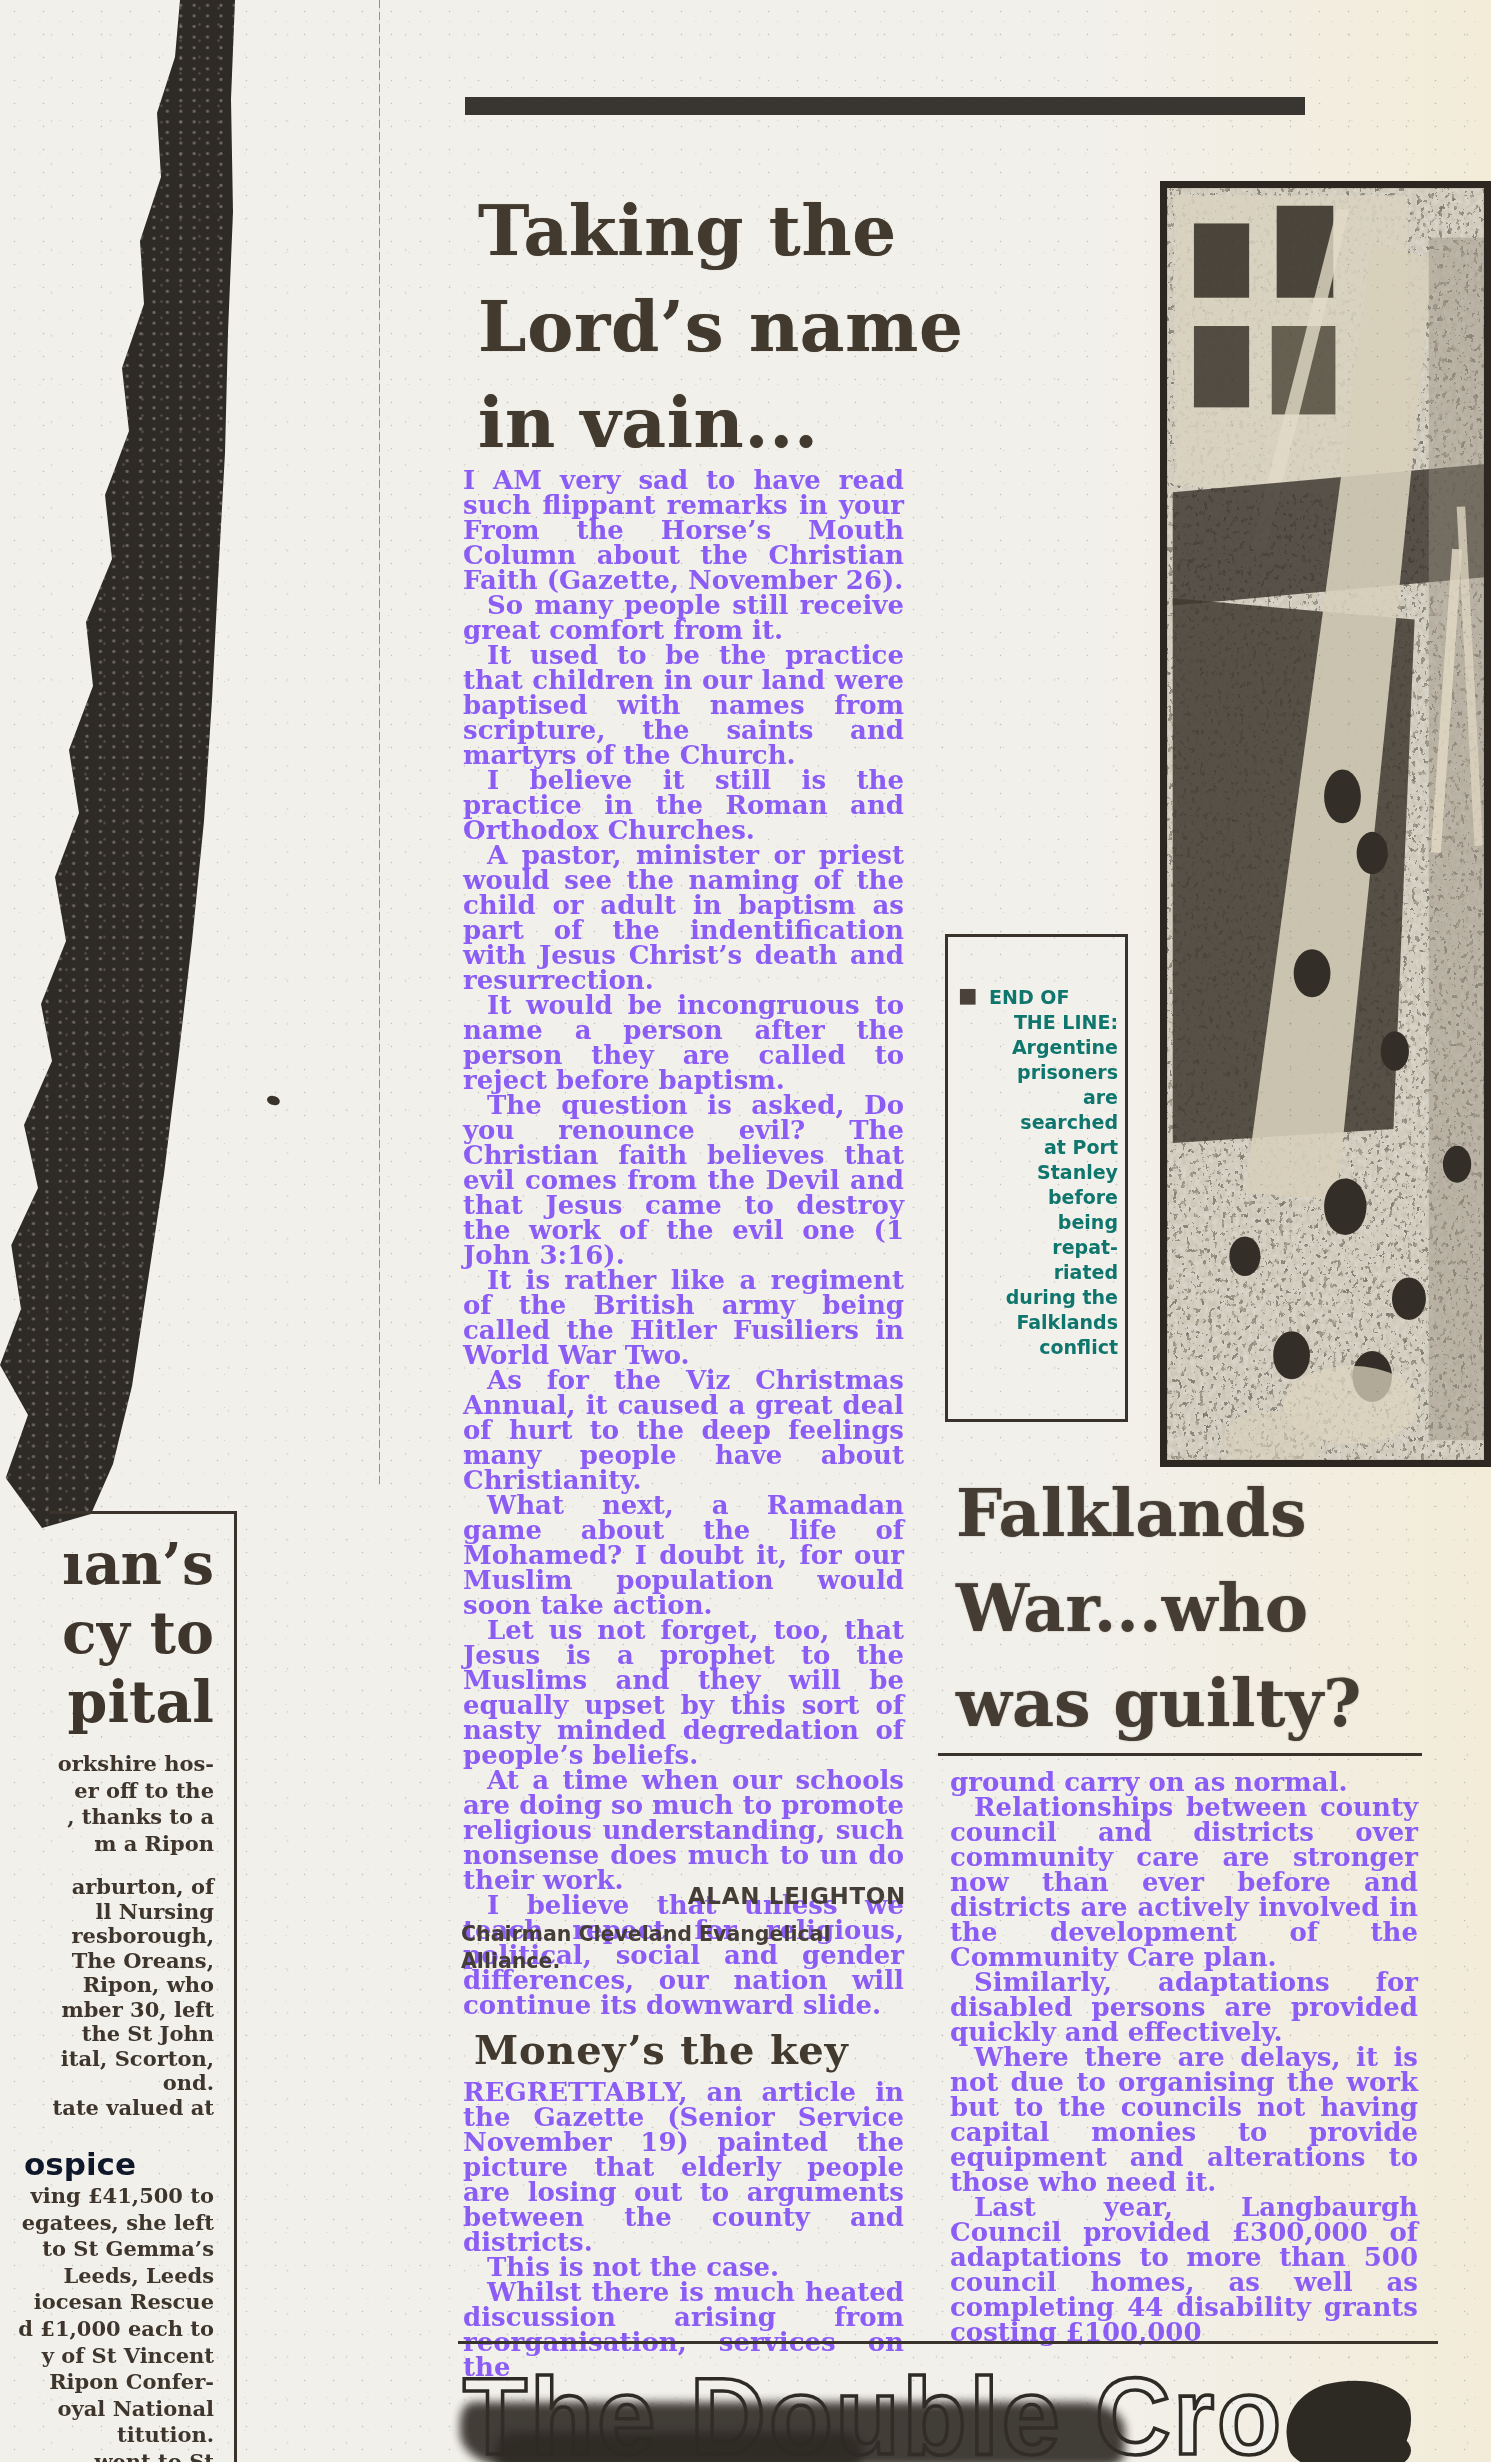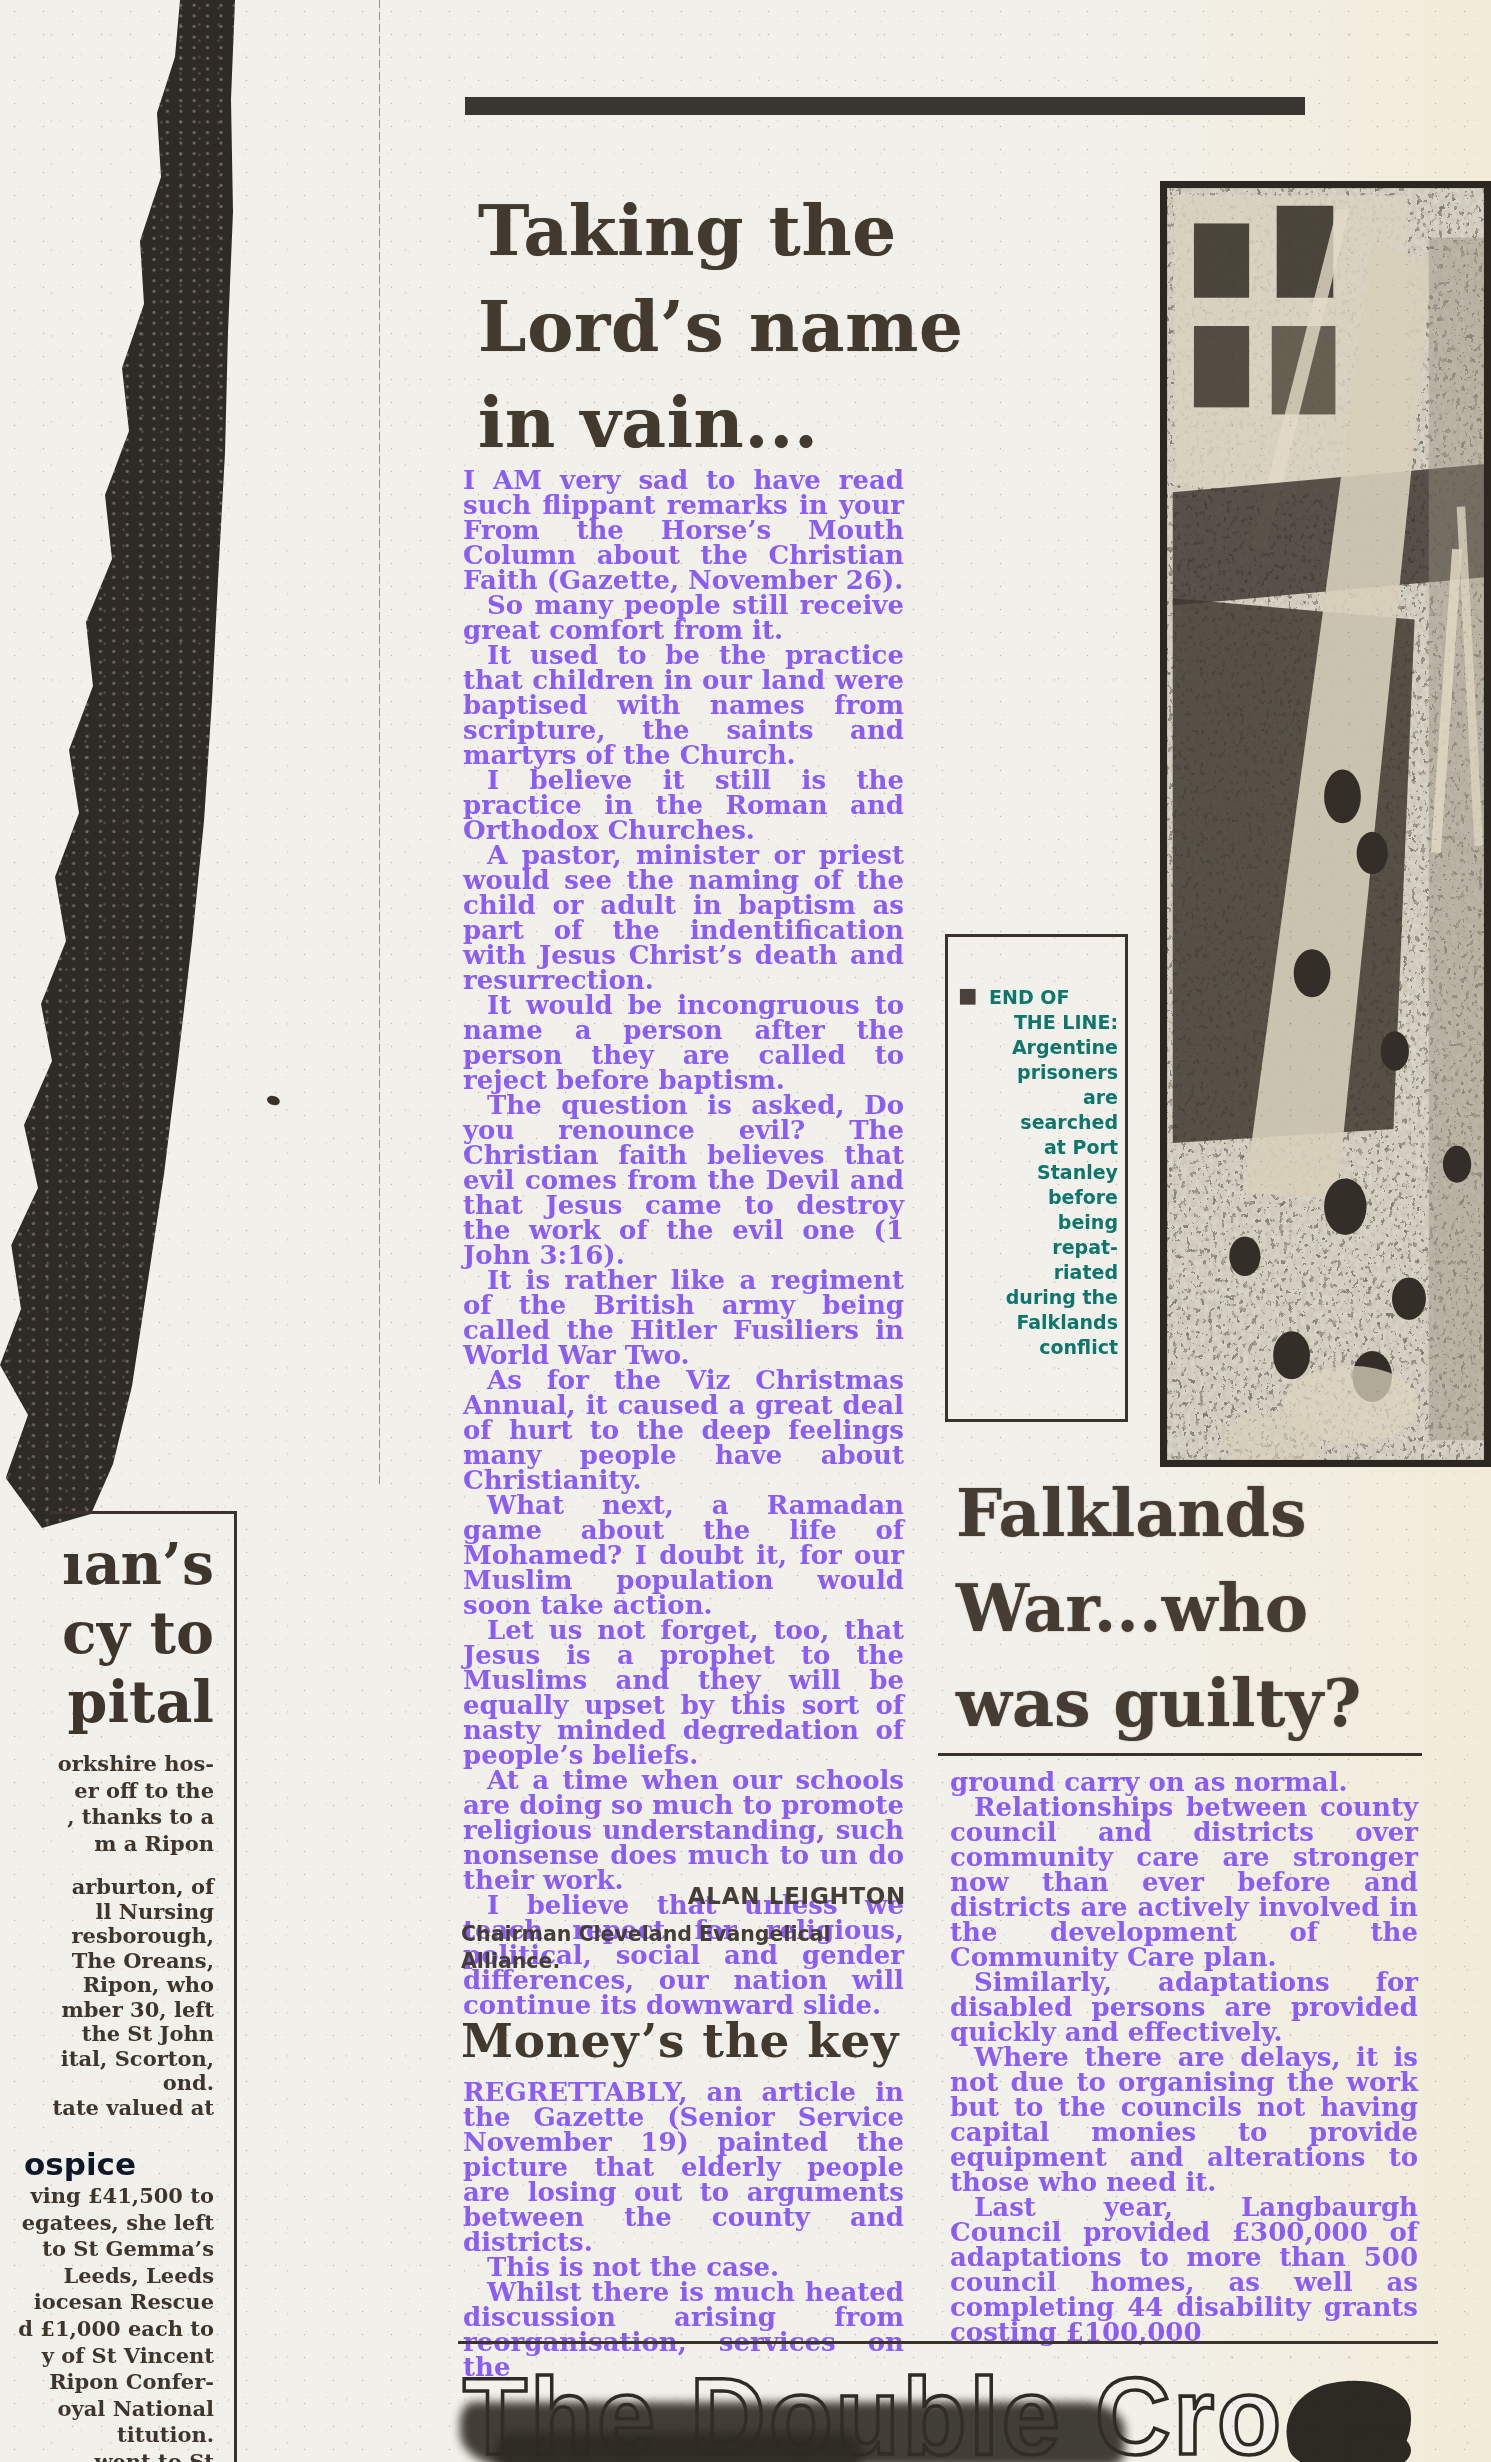--- a/index.html
+++ b/index.html
@@ -44,22 +44,22 @@
   .body-text{font-size:26px;line-height:25px;text-align:justify;font-weight:bold;color:#8b5cf6;z-index:6;}
   .body-text p{margin:0;text-indent:24px;}
   .body-text p:first-child{text-indent:0;}
   .col1{position:absolute;left:463px;top:468px;width:441px;}
 
   .signature{position:absolute;left:463px;top:1883px;width:443px;text-align:right;z-index:6;
     font-family:"DejaVu Sans",sans-serif;font-weight:bold;font-size:23px;letter-spacing:0.7px;color:#453e36;}
   .signature-role{position:absolute;left:461px;top:1921px;width:382px;z-index:6;
     font-family:"DejaVu Sans",sans-serif;font-weight:bold;font-size:20.5px;line-height:27px;color:#453e36;}
 
-  .money-headline{position:absolute;left:461px;top:2013px;margin:0;z-index:6;
-    font-size:47px;font-weight:bold;letter-spacing:0.7px;color:#42392f;}
+  .money-headline{position:absolute;left:461px;top:2013px;margin:13px;z-index:6;
+    font-size:40px;font-weight:bold;letter-spacing:0.7px;color:#42392f;}
   .money-body{position:absolute;left:463px;top:2080px;width:441px;}
 
   
   .caption-box{position:absolute;left:945px;top:934px;width:177px;height:482px;
     border:3.5px solid #39332b;z-index:7;background:rgba(242,240,234,.92);}
   .caption-lines{position:absolute;left:955px;top:985px;width:163px;z-index:8;
     font-family:"DejaVu Sans",sans-serif;font-weight:bold;font-size:19px;line-height:25px;
     color:#0f766e;text-align:right;}
   .caption-lines div:nth-child(1){text-align:left;padding-left:34px;}
   .caption-lines div:nth-child(2){text-align:right;padding-left:23px;}

